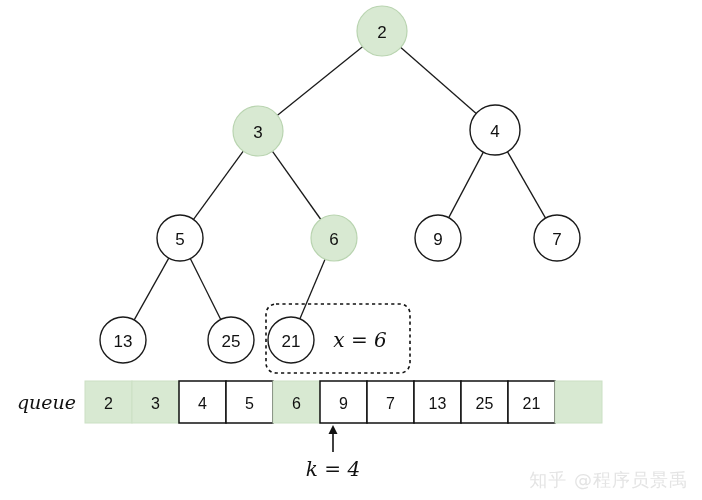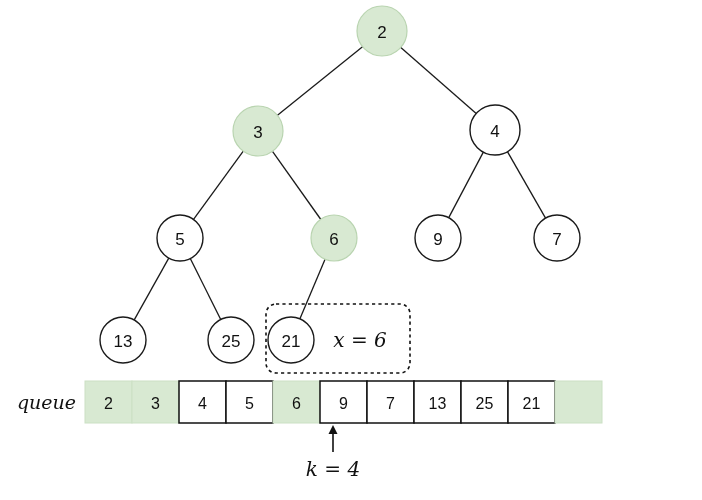--- a/index.html
+++ b/index.html
@@ -163,13 +163,14 @@
         <rect x="508" y="381" width="47" height="42" class="cell-rect-white"></rect>
         <text x="531.5" y="403" class="cell-text">21</text>
         <rect x="555" y="381" width="47" height="42" class="cell-rect-green"></rect>
       </g>
     <g id="pointer-group">
         <line x1="333" y1="452" x2="333" y2="431" class="arrow-line"></line>
         <polygon points="333,425 328.5,434 337.5,434" class="arrow-head"></polygon>
         <text x="333" y="469" class="math-label">k = 4</text>
       </g>
   </svg>
+  <div class="watermark">知乎 @程序员景禹</div>
 </div>
 
 </body></html>

